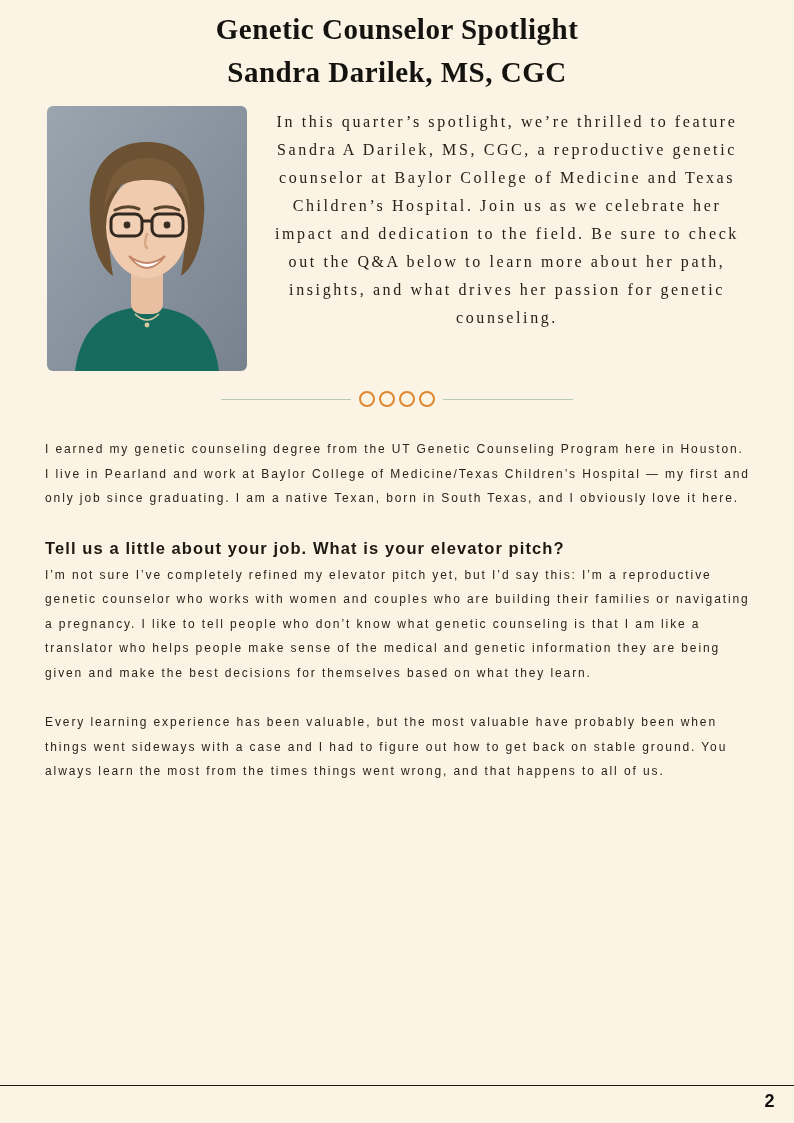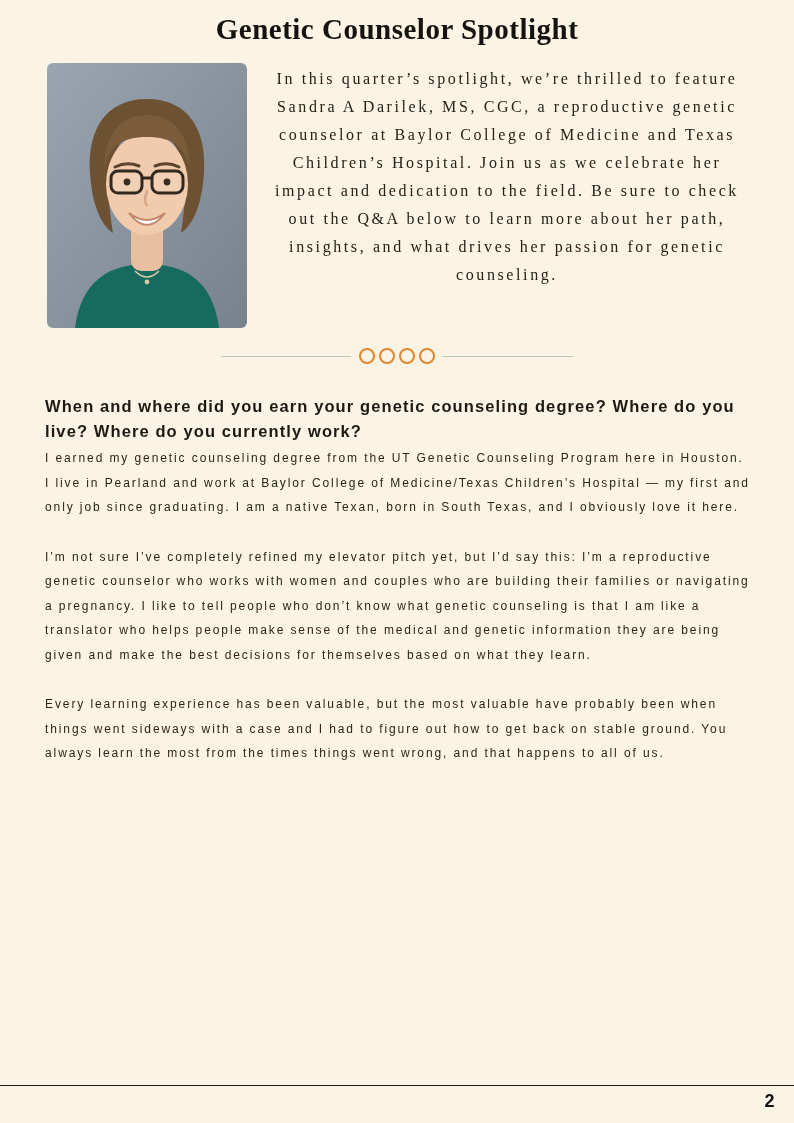--- a/index.html
+++ b/index.html
@@ -120,20 +120,21 @@
     letter-spacing:0.5px;
   }
 </style>
 </head>
 <body>
 
 <div class="page">
 
   <div class="title">
     <div>Genetic Counselor Spotlight</div>
+    <div>Sandra Darilek, MS, CGC</div>
   </div>
 
   <div class="top">
     <div class="photo">
       <svg viewBox="0 0 200 265" preserveAspectRatio="xMidYMid slice">
         <defs>
           <linearGradient id="bgGrad" x1="0" y1="0" x2="1" y2="1">
             <stop offset="0" stop-color="#9aa5b0"></stop>
             <stop offset="1" stop-color="#77828e"></stop>
           </linearGradient>
@@ -178,24 +179,24 @@
       <span class="ring"></span>
       <span class="ring"></span>
       <span class="ring"></span>
       <span class="ring"></span>
     </span>
     <span class="line"></span>
   </div>
 
   <div class="body">
     <section class="qa">
-      <h2 class="q">When and where did you earn your genetic counseling degree? Where do you live? Where do you currently work?</h2>
       <p class="a">I earned my genetic counseling degree from the UT Genetic Counseling Program here in Houston. I live in Pearland and work at Baylor College of Medicine/Texas Children’s Hospital — my first and only job since graduating. I am a native Texan, born in South Texas, and I obviously love it here.</p>
     </section>
     <section class="qa">
+      <h2 class="q">Tell us a little about your job. What is your elevator pitch?</h2>
       <p class="a">I’m not sure I’ve completely refined my elevator pitch yet, but I’d say this: I’m a reproductive genetic counselor who works with women and couples who are building their families or navigating a pregnancy. I like to tell people who don’t know what genetic counseling is that I am like a translator who helps people make sense of the medical and genetic information they are being given and make the best decisions for themselves based on what they learn.</p>
     </section>
     <section class="qa">
       <p class="a">Every learning experience has been valuable, but the most valuable have probably been when things went sideways with a case and I had to figure out how to get back on stable ground. You always learn the most from the times things went wrong, and that happens to all of us.</p>
     </section>
   </div>
 
   <div class="footer-line"></div>
   <div class="page-number">2</div>
 

